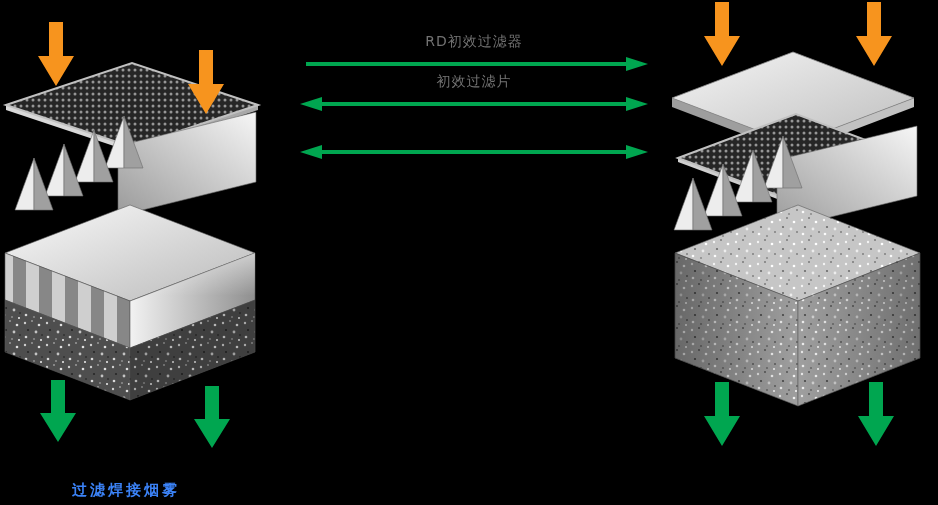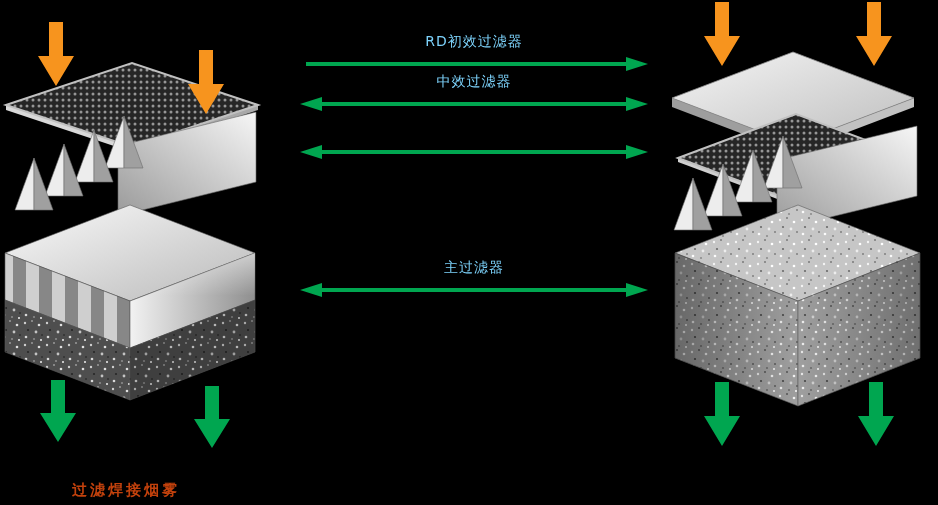--- a/index.html
+++ b/index.html
@@ -1,27 +1,27 @@
 <!DOCTYPE html>
 <html><head>
 <meta charset="utf-8">
 <style>
   html,body{margin:0;padding:0;background:#000;}
   .canvas{position:relative;width:938px;height:505px;background:#000;overflow:hidden;
           font-family:"DejaVu Sans","Liberation Sans",sans-serif;}
   .abs{position:absolute;}
   .mid-row{position:absolute;left:300px;width:348px;}
-  .mid-label{color:#7dd3fc;font-size:14px;text-align:center;letter-spacing:1px;
+  .mid-label{color:#737373;font-size:14px;text-align:center;letter-spacing:1px;
              height:18px;line-height:18px;}
   .mid-arrow{display:block;width:348px;height:20px;margin-top:4px;}
   .shaft,.head-left,.head-right{fill:#00A650;}
   .v-arrow{position:absolute;}
   .v-arrow.orange polygon{fill:#F7941E;}
   .v-arrow.green polygon{fill:#00A650;}
-  .caption{position:absolute;color:#c2410c;font-size:15px;font-weight:bold;letter-spacing:3px;}
+  .caption{position:absolute;color:#3b82f6;font-size:15px;font-weight:bold;letter-spacing:3px;}
 </style>
 </head>
 <body>
 
 <div class="canvas">
 
   <svg class="abs" style="left:0px;top:55px" width="290" height="360" viewBox="0 0 290 360">
     <defs>
       <pattern id="l-mesh" width="6" height="6" patternUnits="userSpaceOnUse">
         <rect width="6" height="6" fill="#262626"></rect>
@@ -108,44 +108,36 @@
   <div class="mid-row" style="top:32px">
     <div class="mid-label">RD初效过滤器</div>
     <svg class="mid-arrow" viewBox="0 0 348 20">
       <rect class="shaft" x="6" y="8" width="336" height="4"></rect>
       <polygon class="head-left" points="0,10 22,3 22,17" style="display: none;"></polygon>
       <polygon class="head-right" points="348,10 326,3 326,17"></polygon>
     </svg>
   </div>
 
   <div class="mid-row" style="top:72px">
-    <div class="mid-label">中效过滤器</div>
+    <div class="mid-label">初效过滤片</div>
     <svg class="mid-arrow" viewBox="0 0 348 20">
       <rect class="shaft" x="6" y="8" width="336" height="4"></rect>
       <polygon class="head-left" points="0,10 22,3 22,17"></polygon>
       <polygon class="head-right" points="348,10 326,3 326,17"></polygon>
     </svg>
   </div>
 
   <div class="mid-row" style="top:138px">
     <svg class="mid-arrow" viewBox="0 0 348 20">
       <rect class="shaft" x="6" y="8" width="336" height="4"></rect>
       <polygon class="head-left" points="0,10 22,3 22,17"></polygon>
       <polygon class="head-right" points="348,10 326,3 326,17"></polygon>
     </svg>
   </div>
 
-  <div class="mid-row" style="top:258px">
-    <div class="mid-label">主过滤器</div>
-    <svg class="mid-arrow" viewBox="0 0 348 20">
-      <rect class="shaft" x="6" y="8" width="336" height="4"></rect>
-      <polygon class="head-left" points="0,10 22,3 22,17"></polygon>
-      <polygon class="head-right" points="348,10 326,3 326,17"></polygon>
-    </svg>
-  </div>
 
   <svg class="abs" style="left:645px;top:40px" width="293" height="420" viewBox="0 0 293 420">
     <defs>
       <pattern id="r-mesh" width="6" height="6" patternUnits="userSpaceOnUse">
         <rect width="6" height="6" fill="#262626"></rect>
         <circle cx="3" cy="3" r="1.5" fill="#969696"></circle>
       </pattern>
       <pattern id="r-speck" width="22" height="22" patternUnits="userSpaceOnUse">
         <rect width="22" height="22" fill="#9f9f9f"></rect>
         <circle cx="3" cy="4" r="1.2" fill="#e8e8e8"></circle>

